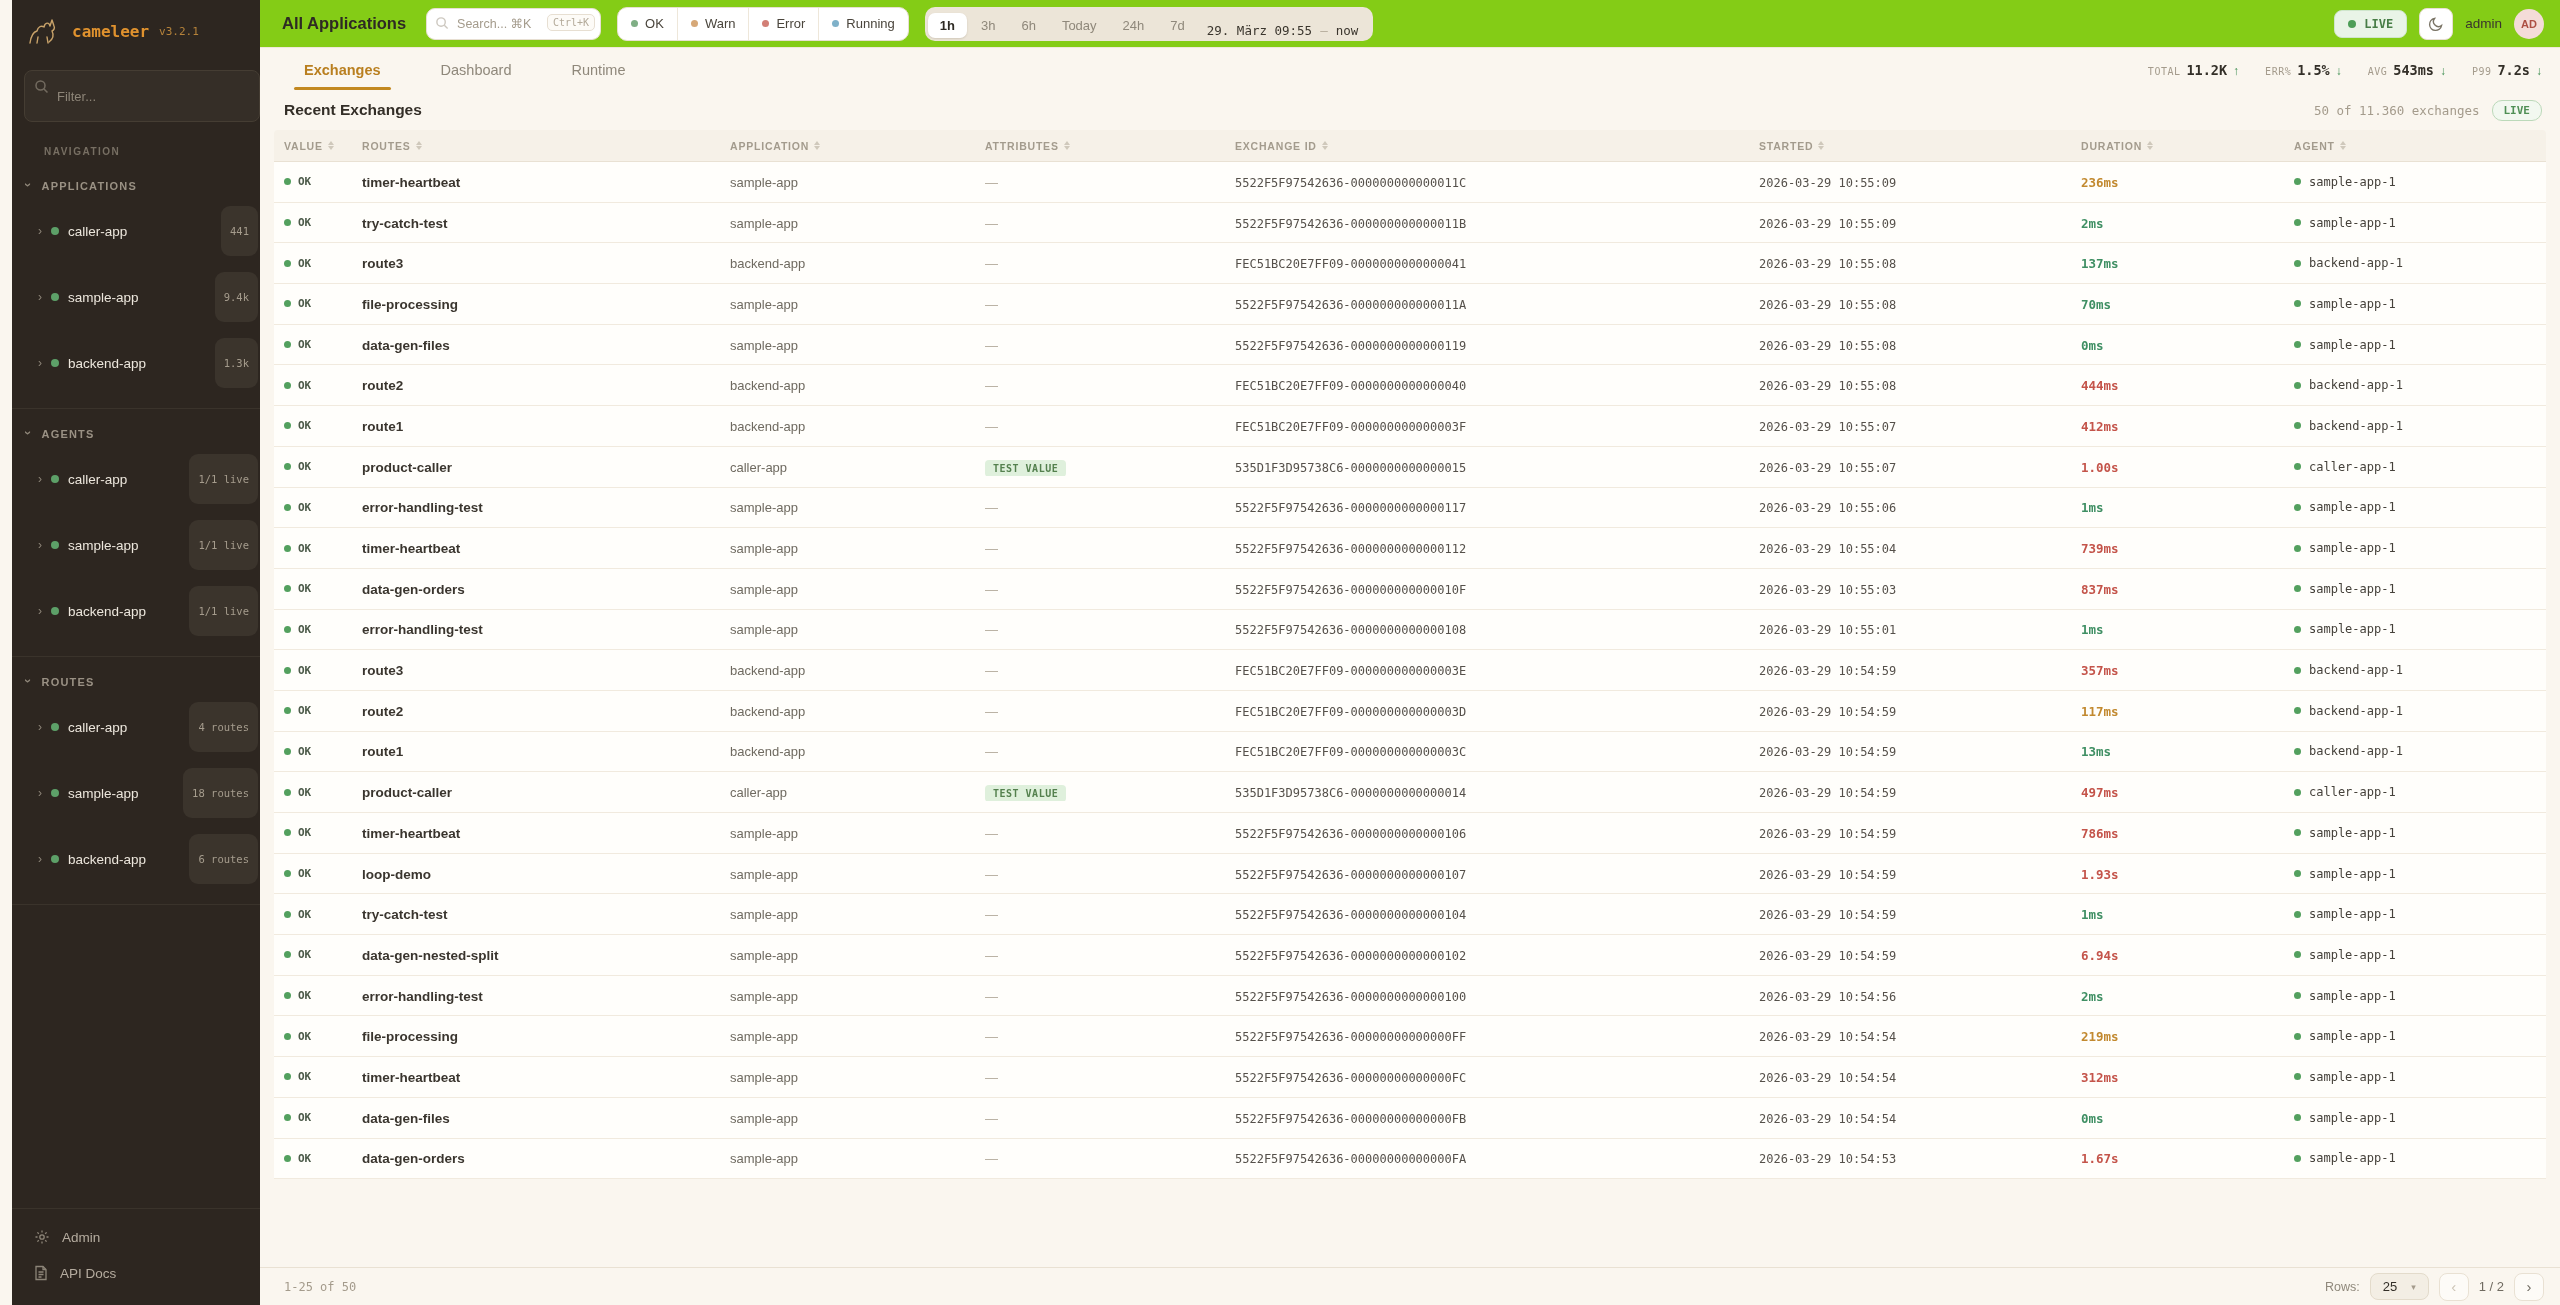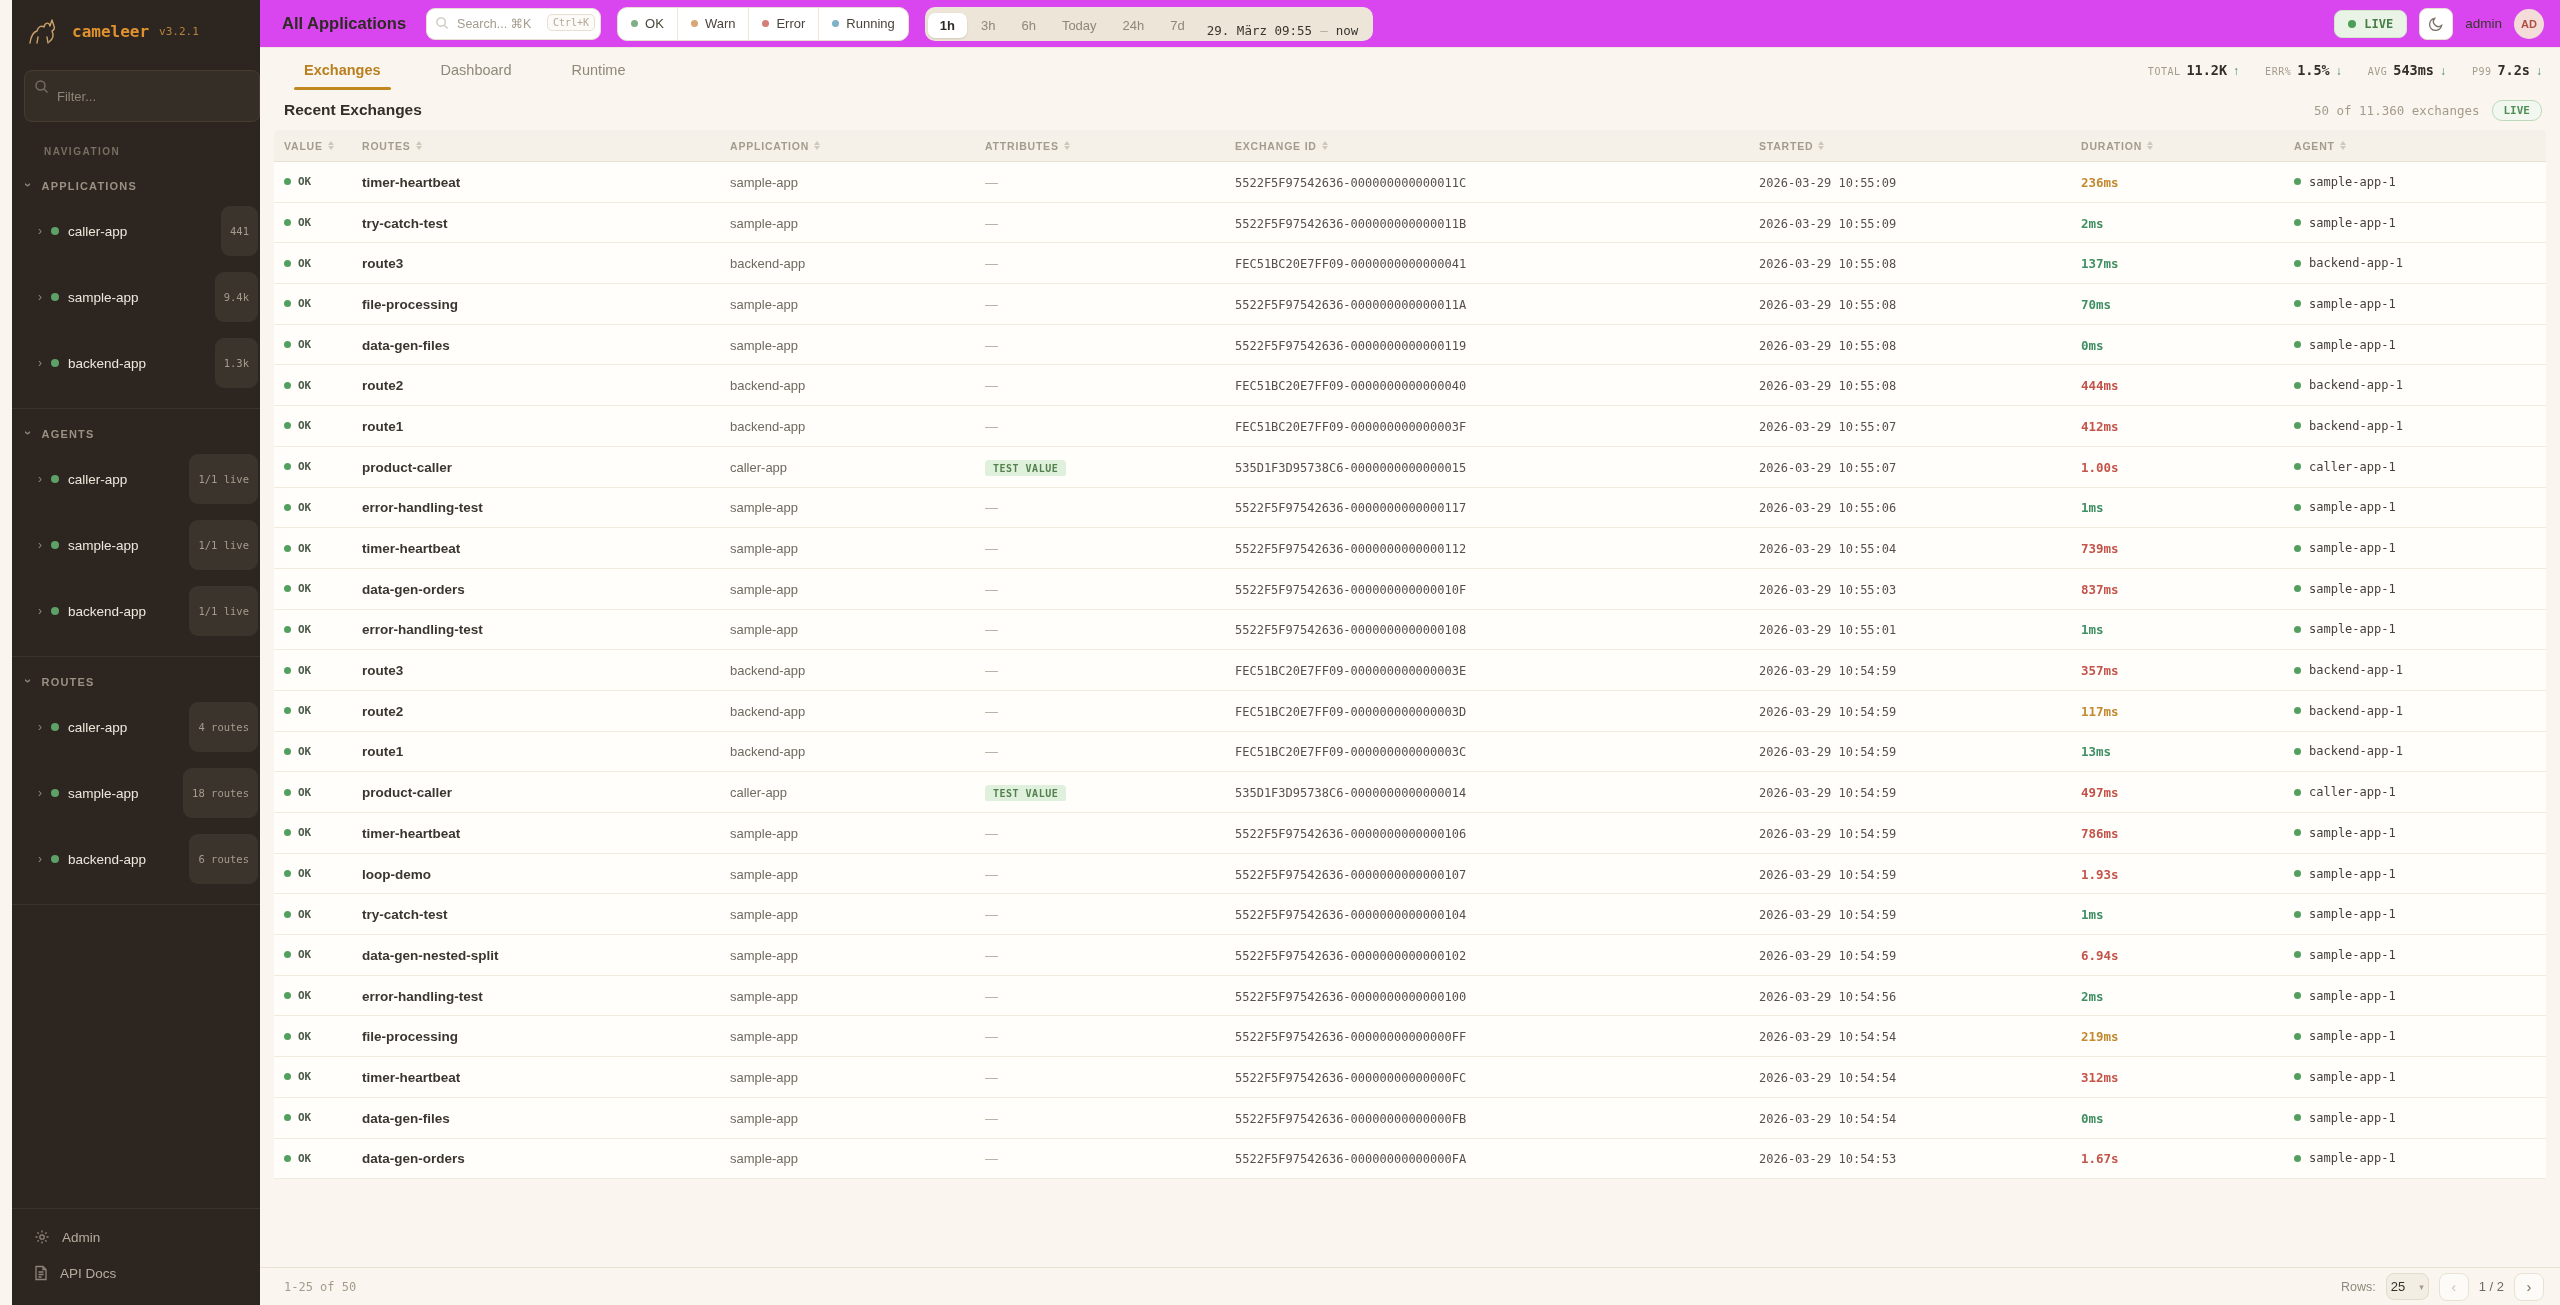--- a/index.html
+++ b/index.html
@@ -30,21 +30,21 @@
   .side-item-name { font-size:13.5px; color:#ece6dc; flex:1 1 auto; }
   .side-badge { font-family:"DejaVu Sans Mono", monospace; font-size:10.5px; color:#a59c8d;
                 background:#3b342c; border-radius:9px; padding:19px 9px; }
   .side-footer { margin-top:auto; border-top:1px solid #3a332b; padding:10px 0 14px; }
   .side-footer-item { display:flex; align-items:center; gap:12px; padding:10px 16px 10px 22px;
                       font-size:13.5px; color:#b5ac9f; cursor:pointer; }
   .ico { display:inline-flex; align-items:center; justify-content:center; }
 
   
   .main { position:fixed; left:260px; top:0; right:0; bottom:0; background:#faf6ef; }
-  .topbar { height:48px; background:#d946ef; border-bottom:1px solid #efe8db;
+  .topbar { height:48px; background:#84cc16; border-bottom:1px solid #efe8db;
             display:flex; align-items:center; gap:16px; padding:0 16px 0 22px; }
   .page-title { font-size:16.5px; font-weight:bold; color:#2e2a24; margin-right:4px; }
   .search-wrap { position:relative; width:175px; }
   .search-input { width:100%; height:32px; border:1px solid #e7dfd2; border-radius:9px; background:#fff;
                   font-size:12.5px; color:#4a453c; padding:0 58px 0 30px; outline:none; }
   .search-input::placeholder { color:#a49b8c; }
   .search-ico { position:absolute; left:9px; top:8px; opacity:.55; }
   .kbd { position:absolute; right:6px; top:6px; font-family:"DejaVu Sans Mono", monospace; font-size:10px;
          color:#b3aa9a; border:1px solid #e7dfd2; border-radius:5px; padding:2px 5px; background:#fdfbf7; }
   .seg-group { display:flex; align-items:stretch; border:1px solid #e7dfd2; border-radius:10px;
@@ -118,21 +118,21 @@
   .agent-dot { width:7px; height:7px; border-radius:50%; background:#53a05e; }
   .agent-txt { font-family:"DejaVu Sans Mono", monospace; font-size:12px; color:#45413a; }
 
   
   .footer { position:absolute; left:0; right:0; bottom:0; height:38px; border-top:1px solid #e9e1d3;
             display:flex; align-items:center; padding:0 16px 0 24px; background:#faf6ef; }
   .range-txt { font-family:"DejaVu Sans Mono", monospace; font-size:12px; color:#a49b8c; }
   .footer-right { margin-left:auto; display:flex; align-items:center; gap:10px; }
   .rows-label { font-size:12.5px; color:#8f887b; }
   .rows-select { display:flex; align-items:center; gap:14px; background:#f3eee4; border:1px solid #e3dbcb;
-                 border-radius:8px; padding:5px 4px; font-size:13px; color:#332f28; cursor:pointer; }
+                 border-radius:8px; padding:5px 12px; font-size:13px; color:#332f28; cursor:pointer; }
   .rows-select .caret { font-size:9px; color:#a49b8c; }
   .page-btn { width:30px; height:28px; border:1px solid #e9e1d3; border-radius:8px; background:#fdfbf7;
               display:flex; align-items:center; justify-content:center; font-size:15px; cursor:pointer; }
   .page-btn.prev { color:#cdc5b6; }
   .page-btn.next { color:#6f6a60; }
   .page-txt { font-size:13px; color:#6f6a60; }
   svg { display:block; }
 </style>
 </head>
 <body>

